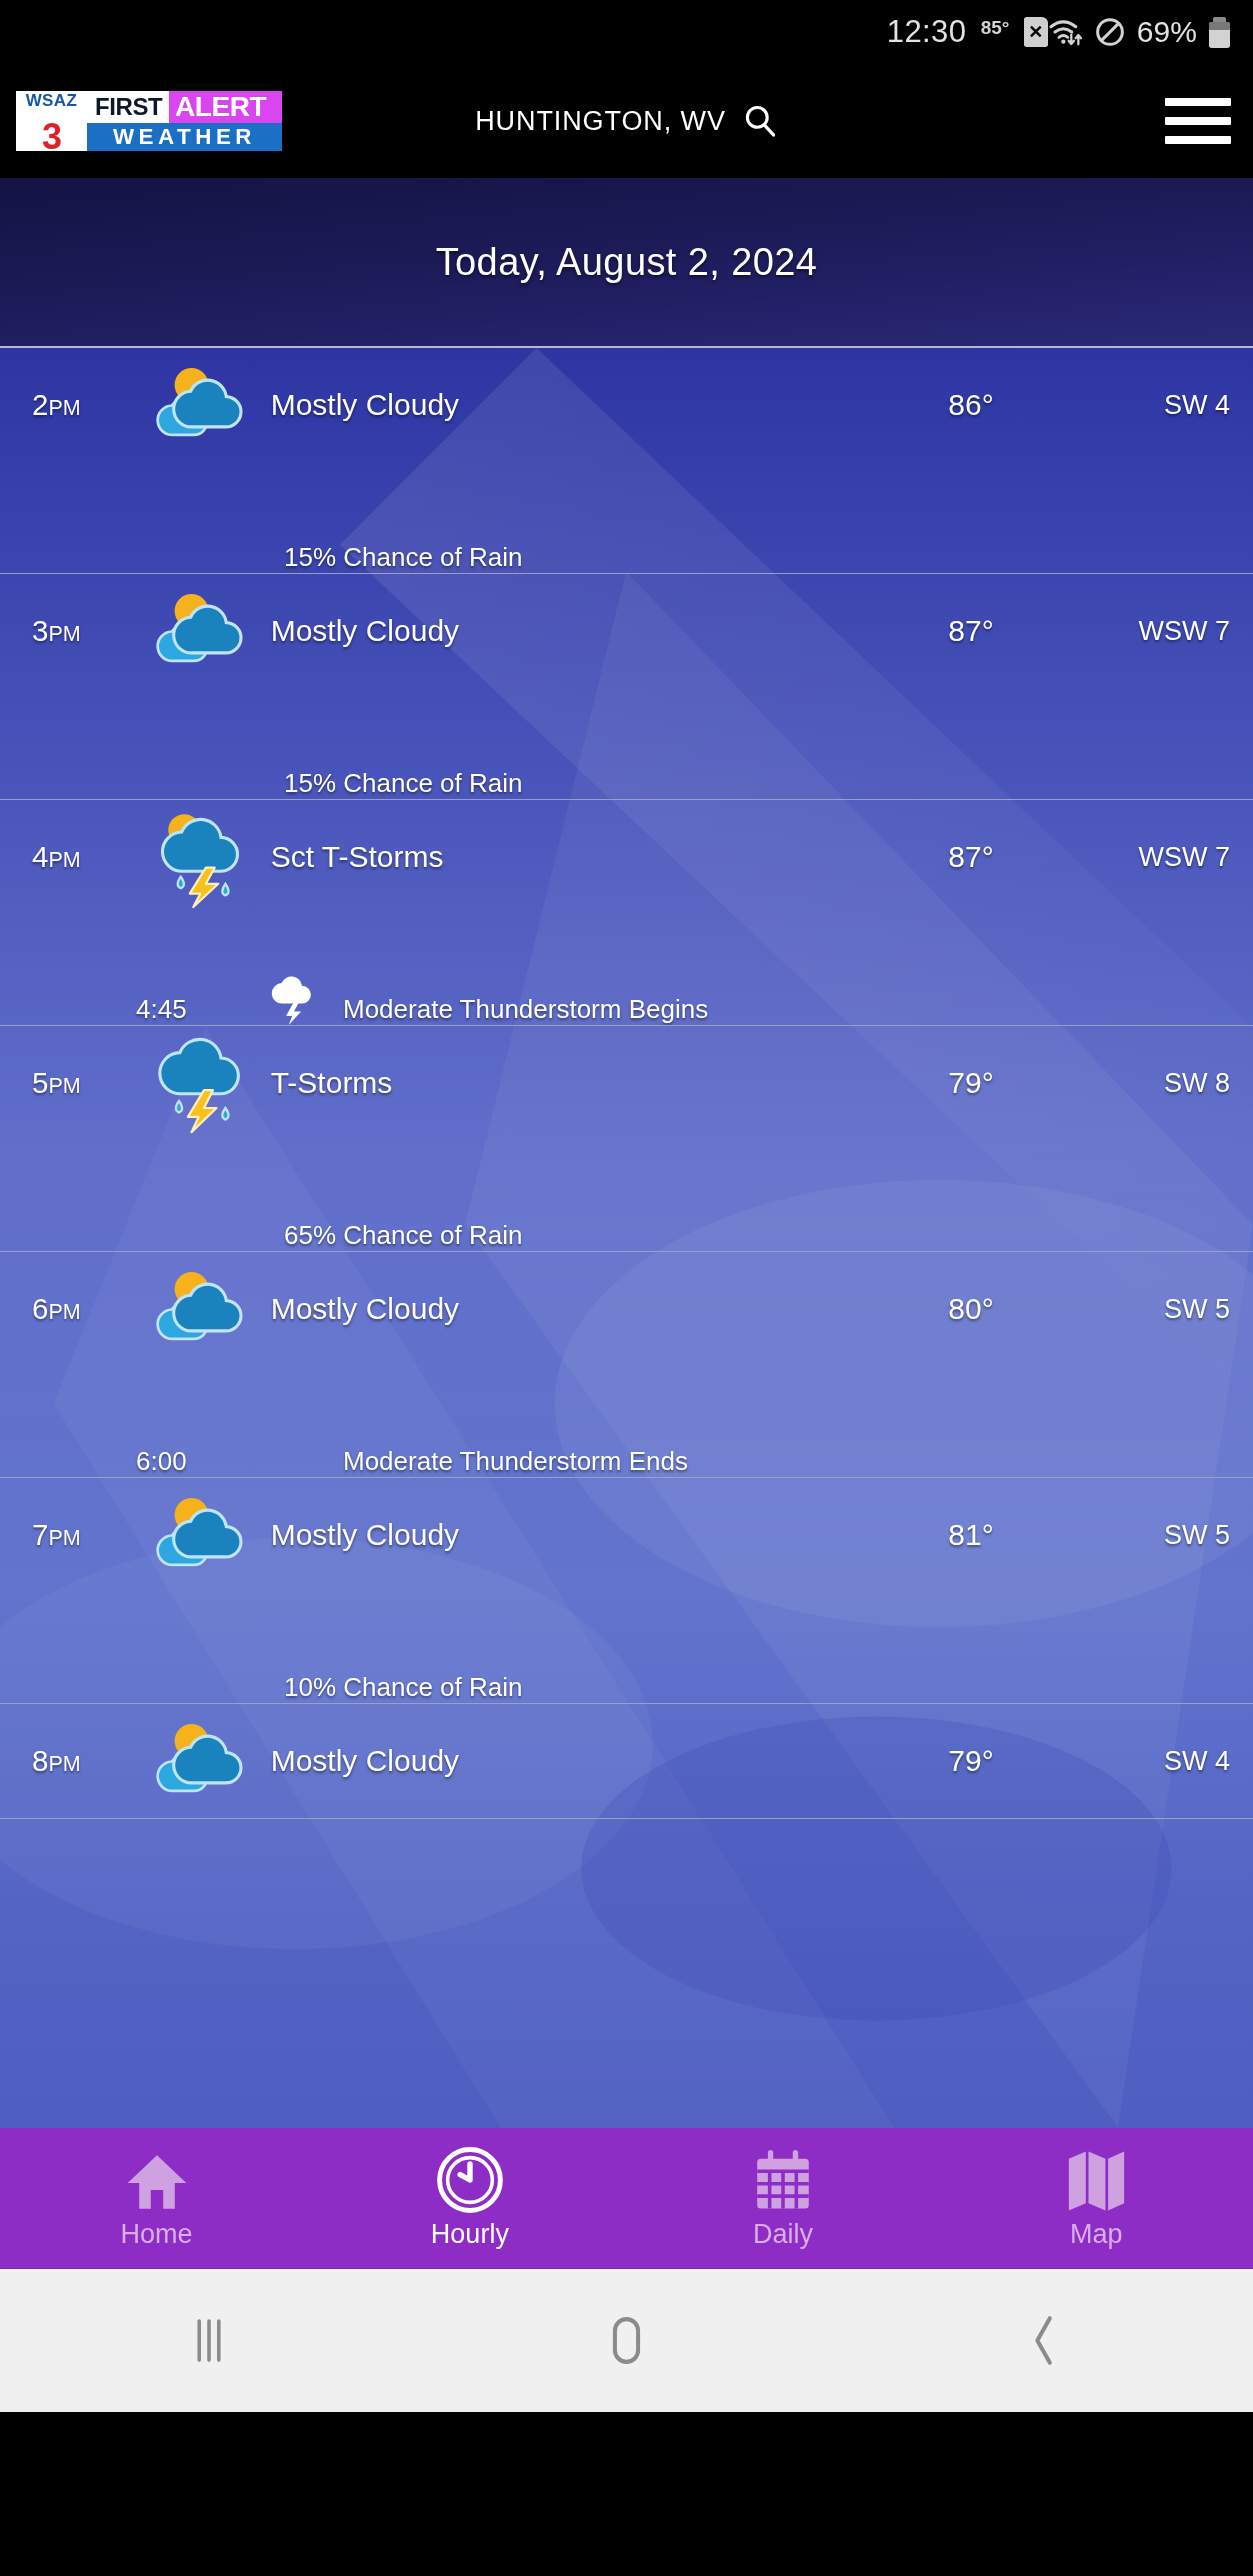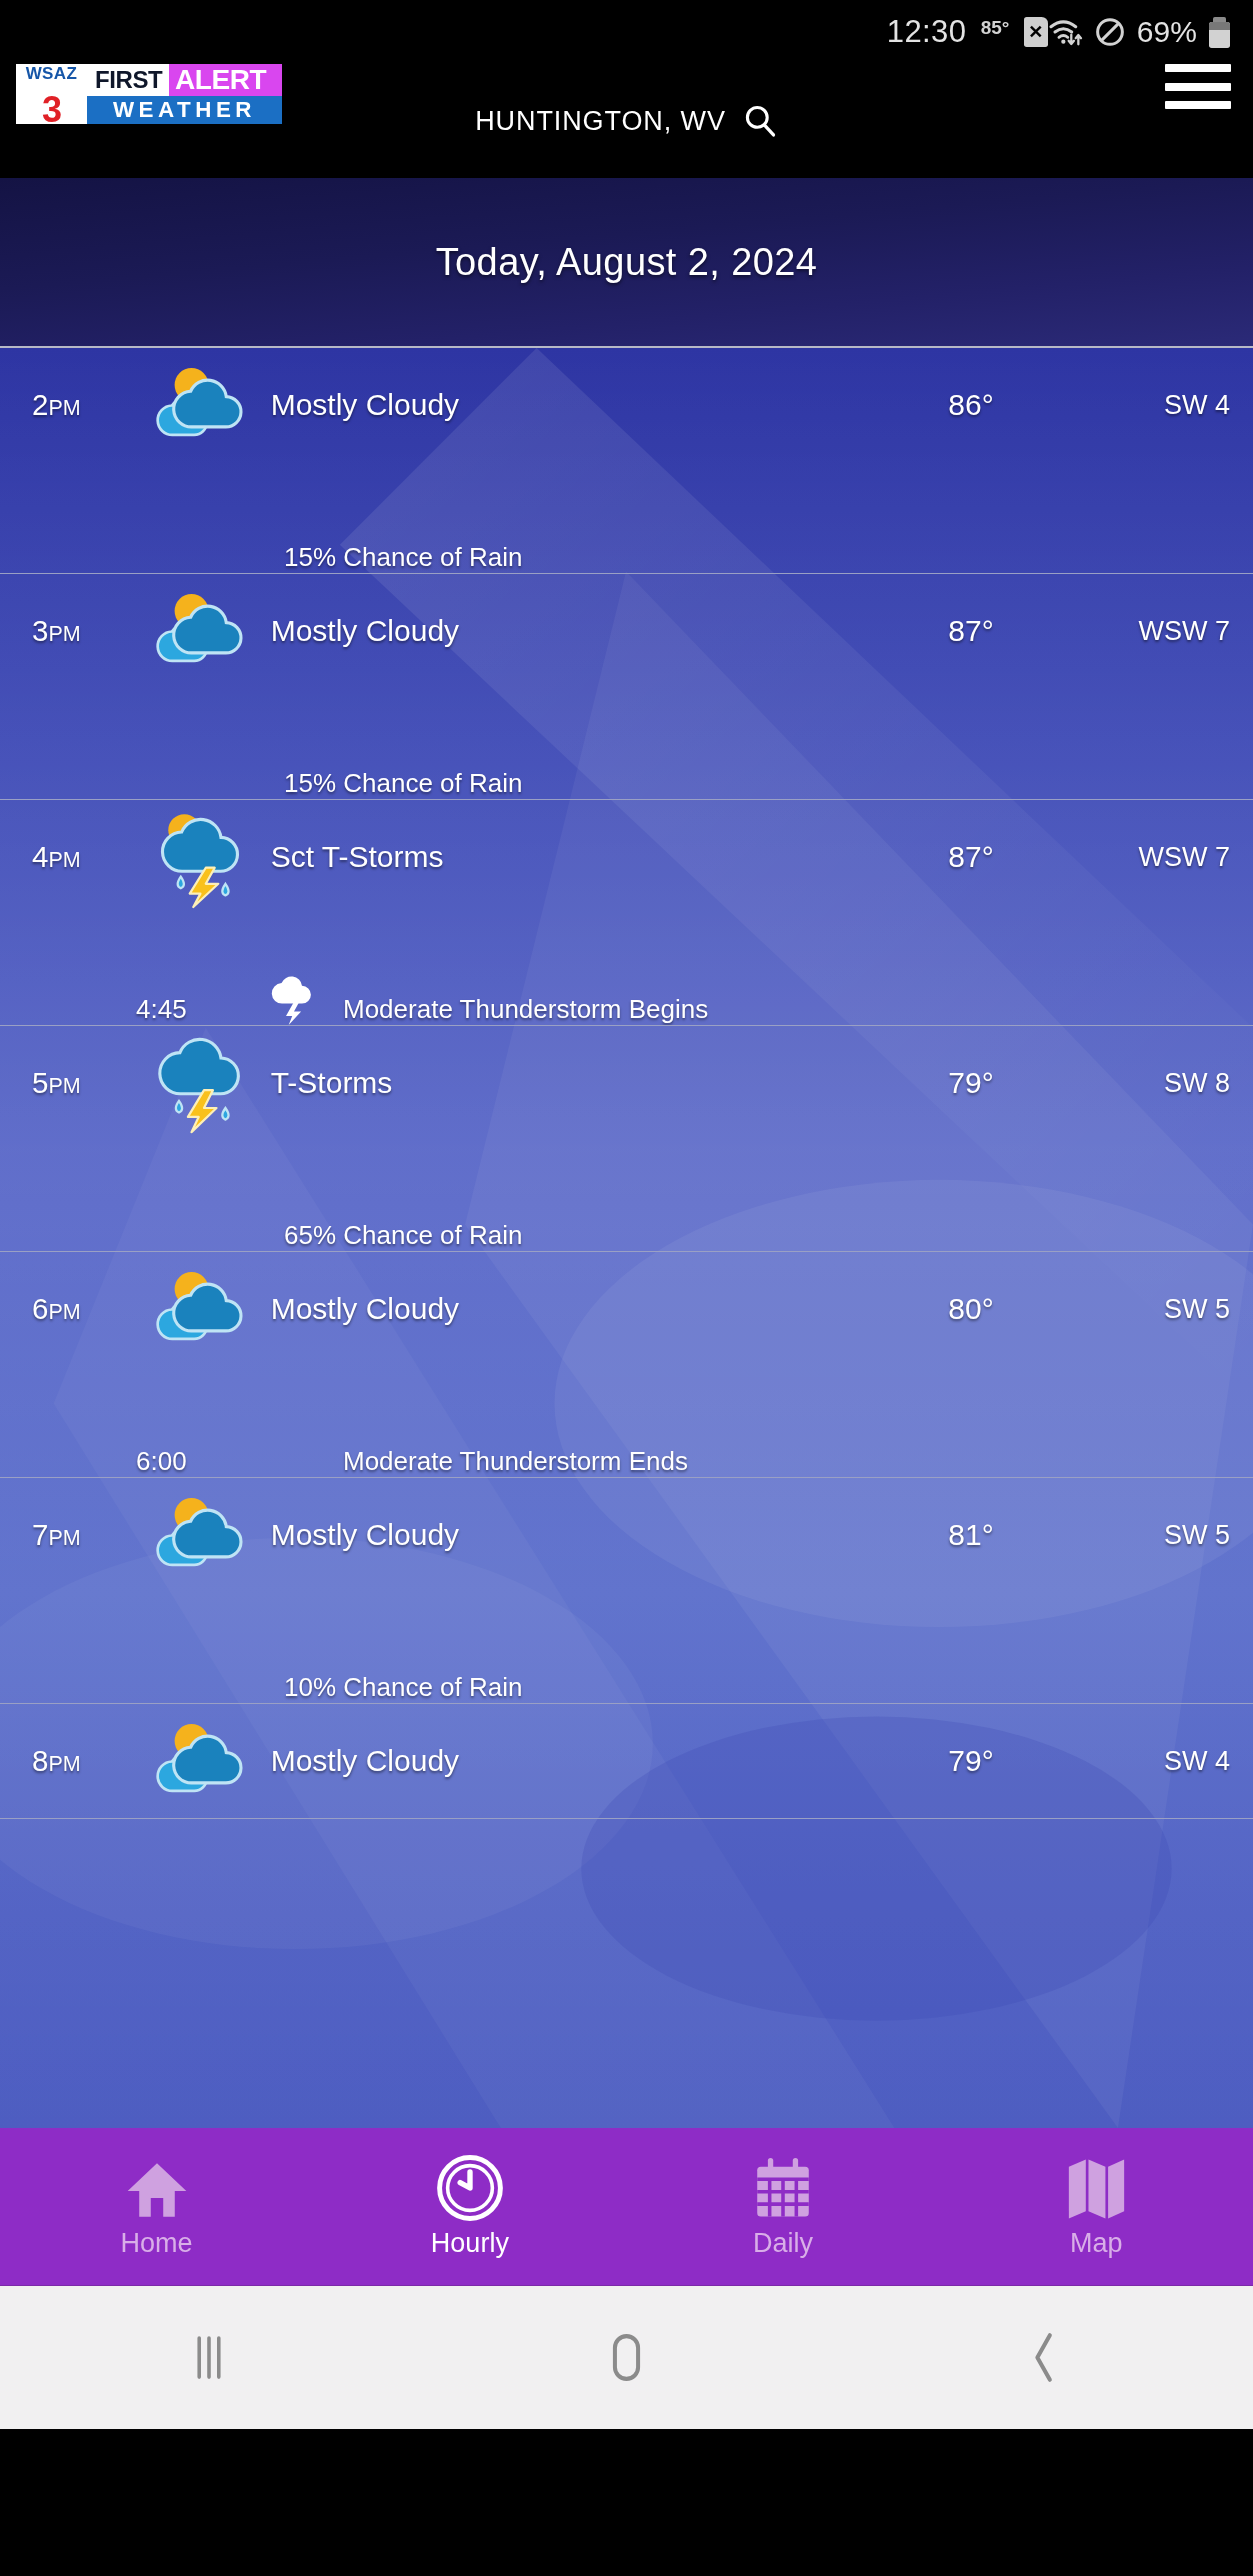--- a/index.html
+++ b/index.html
@@ -30,21 +30,21 @@
   .sb-wifi svg { display:block; }
   .sb-dnd { width:30px; height:30px; }
   .sb-pct { font-size:30px; color:#e3e3e3; letter-spacing:0px; }
   .sb-batt { width:21.5px; height:30px; position:relative; }
   .sb-batt .cap { position:absolute; top:0; left:4.5px; width:12.5px; height:5.4px; background:#8a8a8a; border-radius:1.8px 1.8px 0 0;}
   .sb-batt .body { position:absolute; top:4.5px; left:0; width:21.5px; height:26px; background:#d2d2d2; border-radius:2.7px;}
   .sb-batt .fill { position:absolute; top:4.5px; left:0; width:21.5px; height:8px; background:#787878; border-radius:2.7px 2.7px 0 0;}
 
   
   .appbar {
-    height:114px; background:#000; display:flex; align-items:flex-start;
+    height:114px; background:#000; display:flex; align-items:center;
     padding:0 22px 0 16px; position:relative;
   }
   .logo { display:flex; flex-direction:column; width:266px; }
   .logo-row1 { display:flex; align-items:stretch; height:32px; }
   .logo-wsaz {
     width:71px; background:#fff; display:flex; flex-direction:column;
     align-items:center; justify-content:flex-start; padding-top:0.9px;
   }
   .logo-wsaz .w1 { font-size:17px; font-weight:700; color:#1656a8; letter-spacing:0.4px; line-height:17px;}
   .logo-first { background:#fff; color:#0f172a; font-size:24px; font-weight:700; padding:0 6.3px 0 8px; display:flex; align-items:center; letter-spacing:-0.4px;}
@@ -122,21 +122,21 @@
   }
   .hr-sub.rain { padding-left:284px; }
   .hr-sub.alert { padding-left:136px; gap:8px; }
   .hr-sub .alert-time { width:109px; }
   .hr-sub .alert-icon { width:82px; display:flex; align-items:center; justify-content:center; }
   .hr-sub .alert-icon.blank { width:82px; }
   .hr-sub .alert-label { }
 
   
   .bottom-nav {
-    height:158px; background:#8e2cc6;
+    height:141px; background:#8e2cc6;
     display:flex; align-items:center;
     border-bottom:1.8px solid #7b2aa8;
   }
   .nav-item {
     flex:1; display:flex; flex-direction:column; align-items:center; justify-content:center; gap:5.4px;
   }
   .nav-icon { height:68px; display:flex; align-items:flex-end; justify-content:center; }
   .nav-label { font-size:27px; color:#d9aee8; }
   .nav-item.active .nav-label { color:#ffffff; }
 

